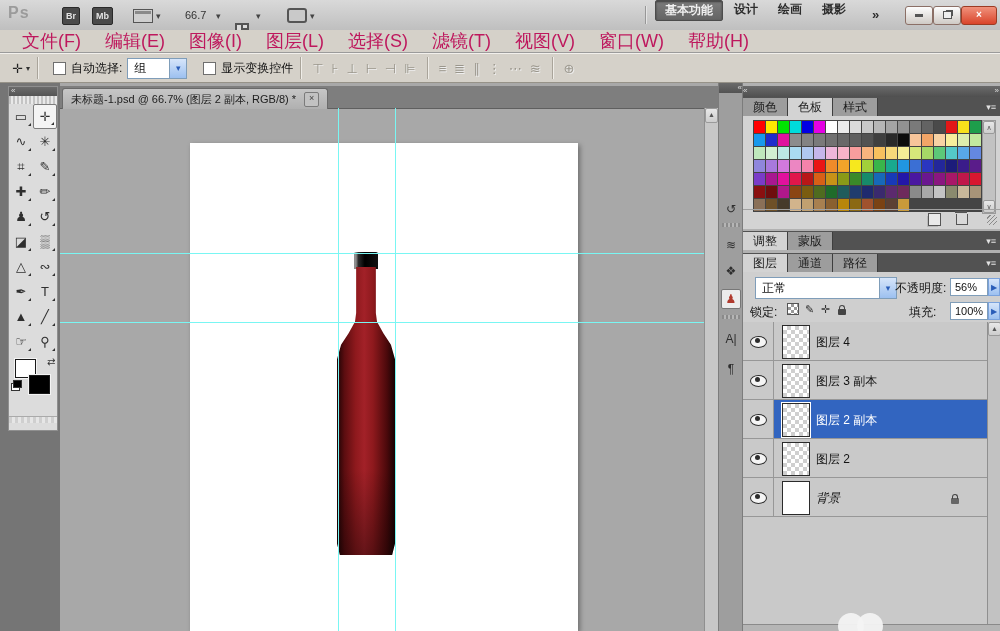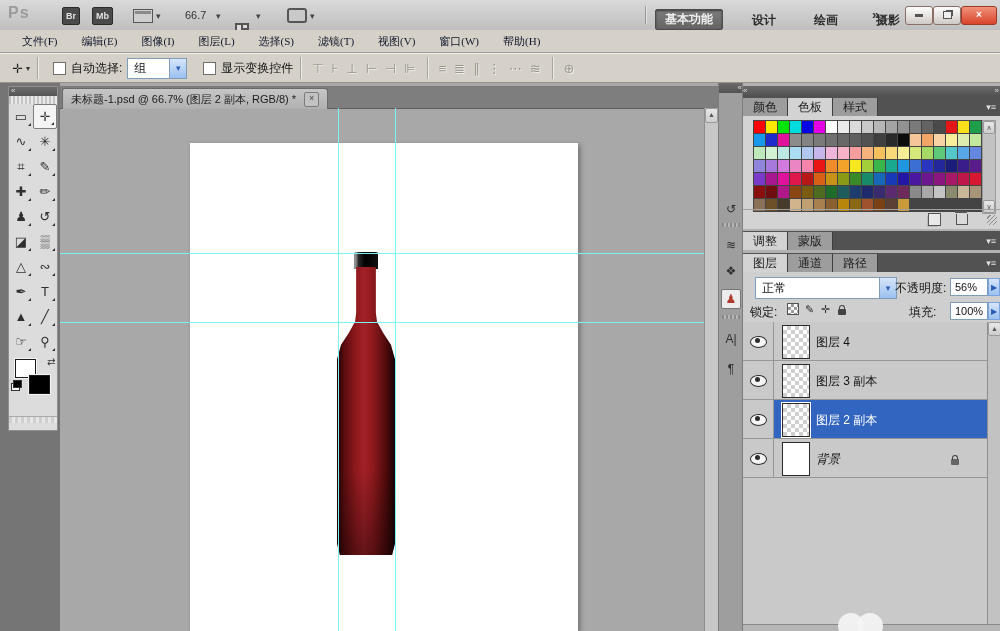--- a/index.html
+++ b/index.html
@@ -33,21 +33,21 @@
   .winbtn{top:6px;height:17px;border:1px solid #8b6f66;border-radius:3px;
     background:linear-gradient(#fdfdfd,#cfcac5);text-align:center;line-height:15px;
     font-size:10px;color:#333;font-weight:bold;}
   .winbtn.close{background:linear-gradient(#f0927c,#d9442b);color:#fff;border-color:#9c3b24;}
   .win-min-glyph{display:inline-block;width:8px;height:3px;background:#555;margin-bottom:1px;}
   .win-restore-glyph{display:inline-block;width:7px;height:6px;border:1px solid #555;position:relative;top:1px;background:#eee;box-shadow:2px -2px 0 -1px #555;}
 
   
   .menubar{left:0;top:30px;width:1000px;height:23px;background:#d5d1c9;
     border-bottom:1px solid #9b9b9b;display:flex;align-items:center;padding-left:10px;box-sizing:border-box;}
-  .menu-item{padding:0 12px;font-size:11px;color:#0f172a;line-height:22px;font-family:Liberation Serif, serif;}
+  .menu-item{padding:0 12px;font-size:18px;color:#be185d;line-height:22px;}
 
   
   .optionsbar{left:0;top:53px;width:1000px;height:30px;background:#d5d1c9;
     border-top:1px solid #f2f0ec;border-bottom:1px solid #969288;box-sizing:border-box;
     display:flex;align-items:center;}
   .opt-sep{width:1px;height:22px;background:#a9a49a;box-shadow:1px 0 0 #efede8;margin:0 7px;}
   .opt-tool{margin-left:12px;font-size:13px;color:#222;}
   .opt-caret{font-size:8px;color:#333;margin-left:3px;}
   .checkbox{width:11px;height:11px;background:#fff;border:1px solid #6f6f6f;margin:0 5px 0 8px;}
   .opt-label{font-size:12px;color:#141414;}
@@ -184,21 +184,21 @@
   <div class="abs tb-btn" style="left:92px;">Mb</div>
   <div class="abs tb-icon mini-rect" style="left:133px;"></div>
   <div class="abs caret" style="left:156px;">▾</div>
   <div class="abs zoom-val" style="left:185px;">66.7</div>
   <div class="abs caret" style="left:216px;">▾</div>
   <div class="abs tb-icon mini-grid" style="left:235px;"></div>
   <div class="abs caret" style="left:256px;">▾</div>
   <div class="abs tb-icon mini-screen" style="left:287px;top:8px;"></div>
   <div class="abs caret" style="left:310px;">▾</div>
   <div class="abs ws-sep" style="left:645px;"></div>
-  <div id="workspaces" class="abs" style="left:655px;top:0;height:30px;display:flex;align-items:flex-end;gap:20px;">
+  <div id="workspaces" class="abs" style="left:655px;top:0;height:30px;display:flex;align-items:flex-start;gap:2px;">
       <div class="ws-btn active" style="position: relative; top: 0px;">基本功能</div>
       <div class="ws-btn" style="position: relative; top: 0px;">设计</div>
       <div class="ws-btn" style="position: relative; top: 0px;">绘画</div>
       <div class="ws-btn" style="position: relative; top: 0px;">摄影</div>
     </div>
   <div class="abs ws-more" style="left:872px;">»</div>
   <div class="abs winbtn" style="left:905px;width:26px;"><span class="win-min-glyph"></span></div>
   <div class="abs winbtn" style="left:933px;width:26px;"><span class="win-restore-glyph"></span></div>
   <div class="abs winbtn close" style="left:961px;width:34px;"><span>×</span></div>
 </div>
@@ -550,20 +550,27 @@
           <div class="eye-cell">
             <div class="eye"></div>
           </div>
           <div class="thumb transparent sel"></div>
           <div class="layer-name">图层 2 副本</div>
         </div>
         <div class="layer-row">
           <div class="eye-cell">
             <div class="eye"></div>
           </div>
+          <div class="thumb transparent"></div>
+          <div class="layer-name">图层 2</div>
+        </div>
+        <div class="layer-row">
+          <div class="eye-cell">
+            <div class="eye"></div>
+          </div>
           <div class="thumb "></div>
           <div class="layer-name" style="font-style: italic;">背景</div>
           <div class="row-lock"><span class="padlock open"></span></div>
         </div>
       </div>
     <div class="layers-scroll" style="top:239px;height:303px;">
       <div class="sb-btn" style="height:12px;">▲</div>
     </div>
     <div class="layers-foot"></div>
   </div>

